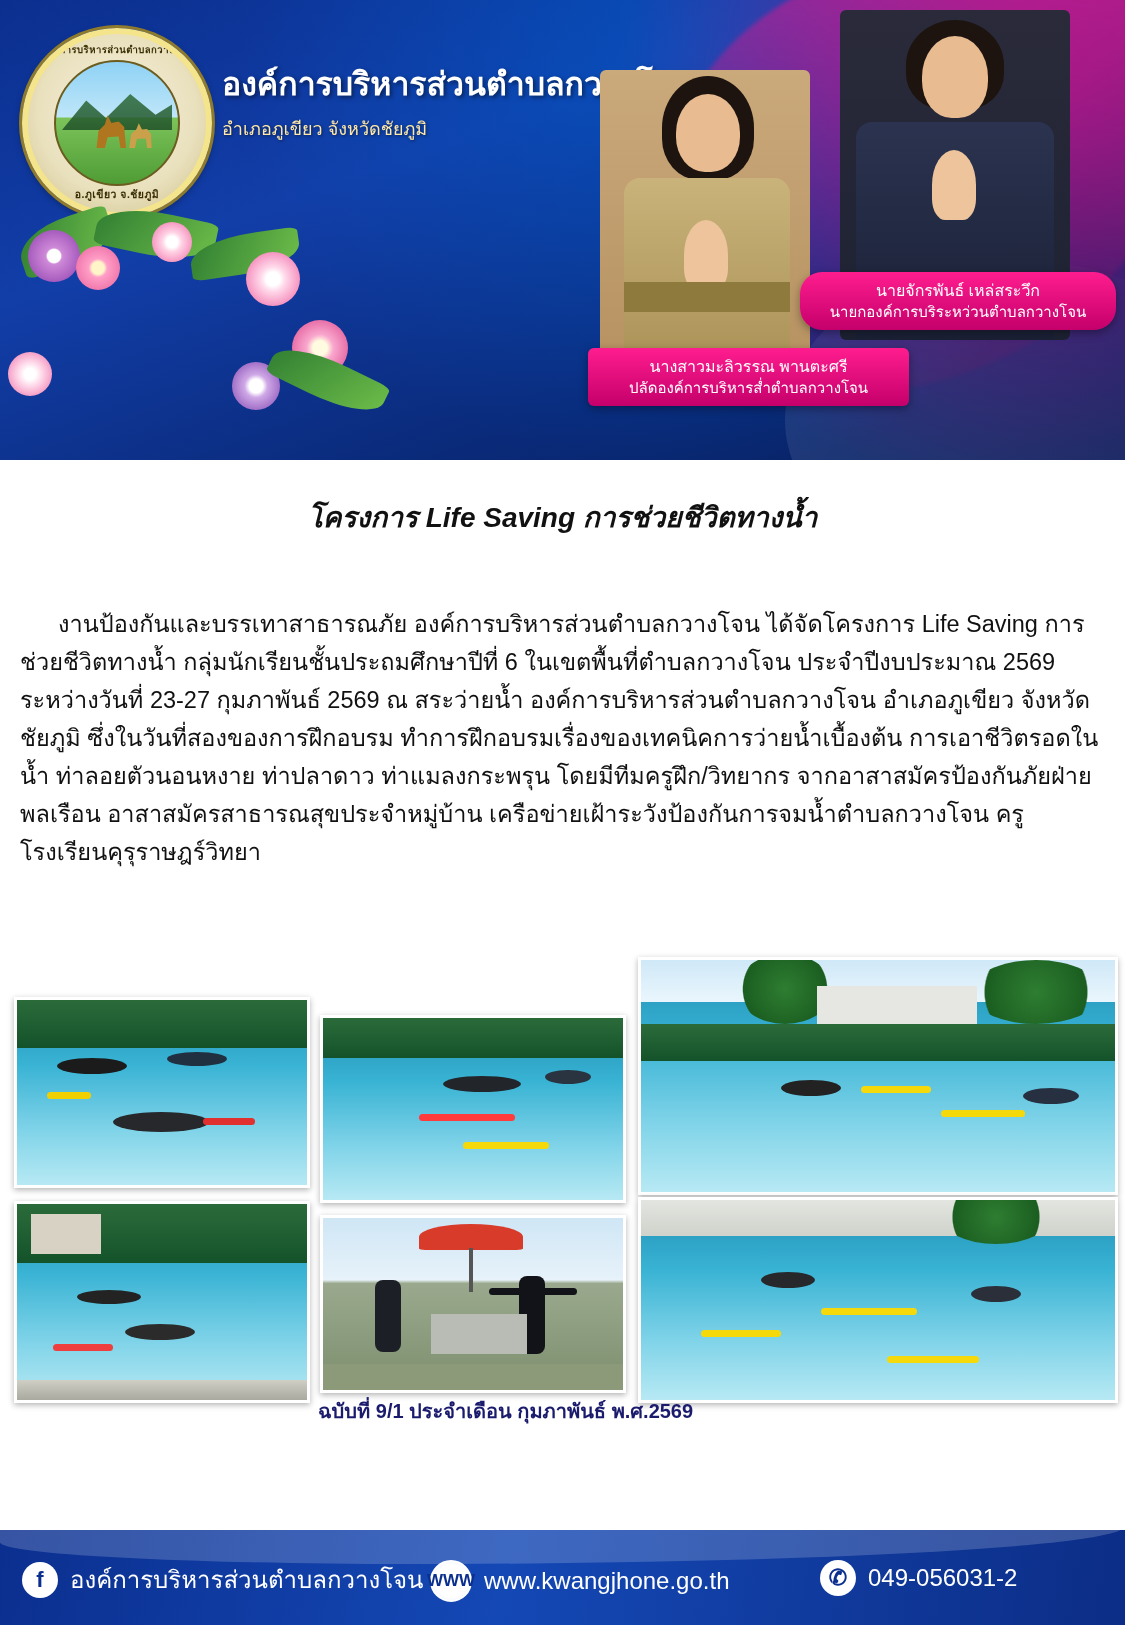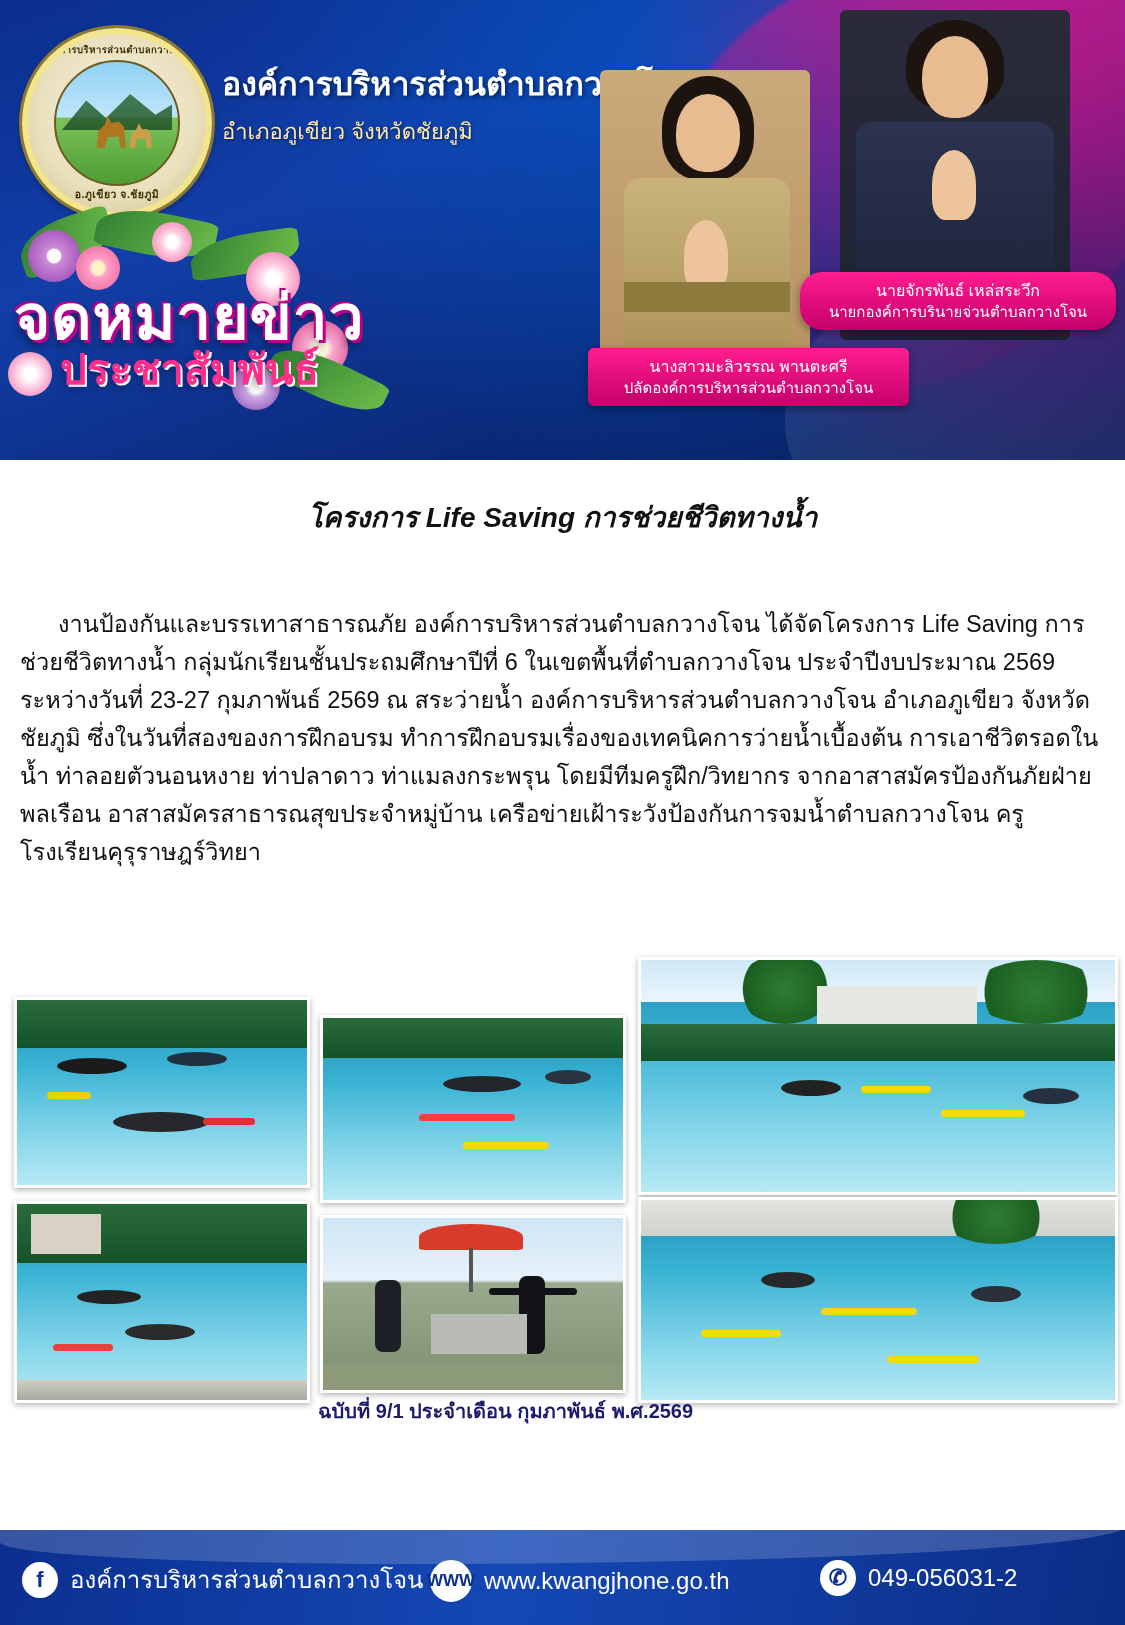--- a/index.html
+++ b/index.html
@@ -71,21 +71,21 @@
   }
   .logo .ring-label.bottom{top:auto;bottom:9px;font-size:11px;}
 
   .hdr-title{
     position:absolute;left:222px;top:64px;width:560px;
     color:#fff;font-weight:bold;font-size:32px;line-height:1.28;
     text-shadow:2px 2px 4px rgba(0,0,0,.5);
   }
   .hdr-sub{
     position:absolute;left:222px;top:118px;width:560px;
-    color:#ffe9a8;font-size:22px;line-height:1.3;
+    color:#ffe9a8;font-size:18px;line-height:1.3;
     text-shadow:1px 1px 3px rgba(0,0,0,.5);
   }
 
   
   .news-badge{
     position:absolute;left:8px;top:250px;width:370px;height:170px;
   }
   .news-badge .t1{
     position:absolute;left:6px;top:18px;
     font-size:62px;font-weight:bold;color:#fff;
@@ -223,45 +223,41 @@
 
     <div class="person right">
       <div class="hair" style="left:66px;top:10px;width:98px;height:90px;"></div>
       <div class="head" style="left:82px;top:26px;width:66px;height:82px;"></div>
       <div class="torso" style="left:16px;top:112px;width:198px;height:220px;background:linear-gradient(#2b3350,#1a2035);"></div>
       <div class="hands" style="left:92px;top:140px;"></div>
     </div>
 
     <div class="name-tag tag-right">
       <div class="n1">นายจักรพันธ์ เหล่สระวึก</div>
-      <div class="n2">นายกองค์การบรินายจ่วนตำบลกวางโจน</div>
+      <div class="n2">นายกองค์การบริระหว่วนตำบลกวางโจน</div>
     </div>
     <div class="name-tag tag-left">
       <div class="n1">นางสาวมะลิวรรณ พานตะศรี</div>
-      <div class="n2">ปลัดองค์การบริหารส่วนตำบลกวางโจน</div>
+      <div class="n2">ปลัดองค์การบริหารส่ำตำบลกวางโจน</div>
     </div>
 
     <div class="fl-group">
       <div class="fl-leaf" style="left:18px;top:6px;width:96px;height:48px;transform:rotate(-18deg);"></div>
       <div class="fl-leaf" style="left:96px;top:0px;width:120px;height:44px;transform:rotate(12deg);"></div>
       <div class="fl-leaf" style="left:190px;top:22px;width:110px;height:40px;transform:rotate(-8deg);"></div>
       <div class="flower" style="left:28px;top:18px;width:52px;height:52px;background:radial-gradient(circle at 50% 50%,#fff 18%,#cf8ad8 22%,#8e3fae 100%);"></div>
       <div class="flower" style="left:76px;top:34px;width:44px;height:44px;background:radial-gradient(circle at 50% 50%,#fff5c8 20%,#ff9ec7 30%,#e7609a 100%);"></div>
       <div class="flower" style="left:152px;top:10px;width:40px;height:40px;background:radial-gradient(circle at 50% 50%,#fff 20%,#ffd2e4 35%,#f06aa6 100%);"></div>
       <div class="flower" style="left:246px;top:40px;width:54px;height:54px;background:radial-gradient(circle at 50% 50%,#fff 18%,#ffd9ea 32%,#ef5fa0 100%);"></div>
       <div class="flower" style="left:292px;top:108px;width:56px;height:56px;background:radial-gradient(circle at 50% 50%,#fffbe0 18%,#f9a7cd 34%,#d9438a 100%);"></div>
       <div class="flower" style="left:232px;top:150px;width:48px;height:48px;background:radial-gradient(circle at 50% 50%,#ffffff 20%,#cfa8e6 34%,#7e43b0 100%);"></div>
       <div class="fl-leaf" style="left:268px;top:148px;width:120px;height:40px;transform:rotate(26deg);"></div>
       <div class="flower" style="left:8px;top:140px;width:44px;height:44px;background:radial-gradient(circle at 50% 50%,#fff 18%,#ffe1ee 34%,#ee6aa7 100%);"></div>
     </div>
 
-    <div class="news-badge">
-      <div class="t1">จดหมายข่าว</div>
-      <div class="t2">ประชาสัมพันธ์</div>
-    </div>
   </div>
 
   <div class="body-wrap">
 
     <div class="doc-title">โครงการ Life Saving การช่วยชีวิตทางน้ำ</div>
     <div class="para">งานป้องกันและบรรเทาสาธารณภัย องค์การบริหารส่วนตำบลกวางโจน ได้จัดโครงการ Life Saving การช่วยชีวิตทางน้ำ กลุ่มนักเรียนชั้นประถมศึกษาปีที่ 6 ในเขตพื้นที่ตำบลกวางโจน ประจำปีงบประมาณ 2569 ระหว่างวันที่ 23-27 กุมภาพันธ์ 2569 ณ สระว่ายน้ำ องค์การบริหารส่วนตำบลกวางโจน อำเภอภูเขียว จังหวัดชัยภูมิ ซึ่งในวันที่สองของการฝึกอบรม ทำการฝึกอบรมเรื่องของเทคนิคการว่ายน้ำเบื้องต้น การเอาชีวิตรอดในน้ำ ท่าลอยตัวนอนหงาย ท่าปลาดาว ท่าแมลงกระพรุน โดยมีทีมครูฝึก/วิทยากร จากอาสาสมัครป้องกันภัยฝ่ายพลเรือน อาสาสมัครสาธารณสุขประจำหมู่บ้าน เครือข่ายเฝ้าระวังป้องกันการจมน้ำตำบลกวางโจน ครู โรงเรียนคุรุราษฎร์วิทยา</div>
 
     <div class="photos">
 
       <div class="ph" style="left:0px;top:40px;width:290px;height:185px;">

